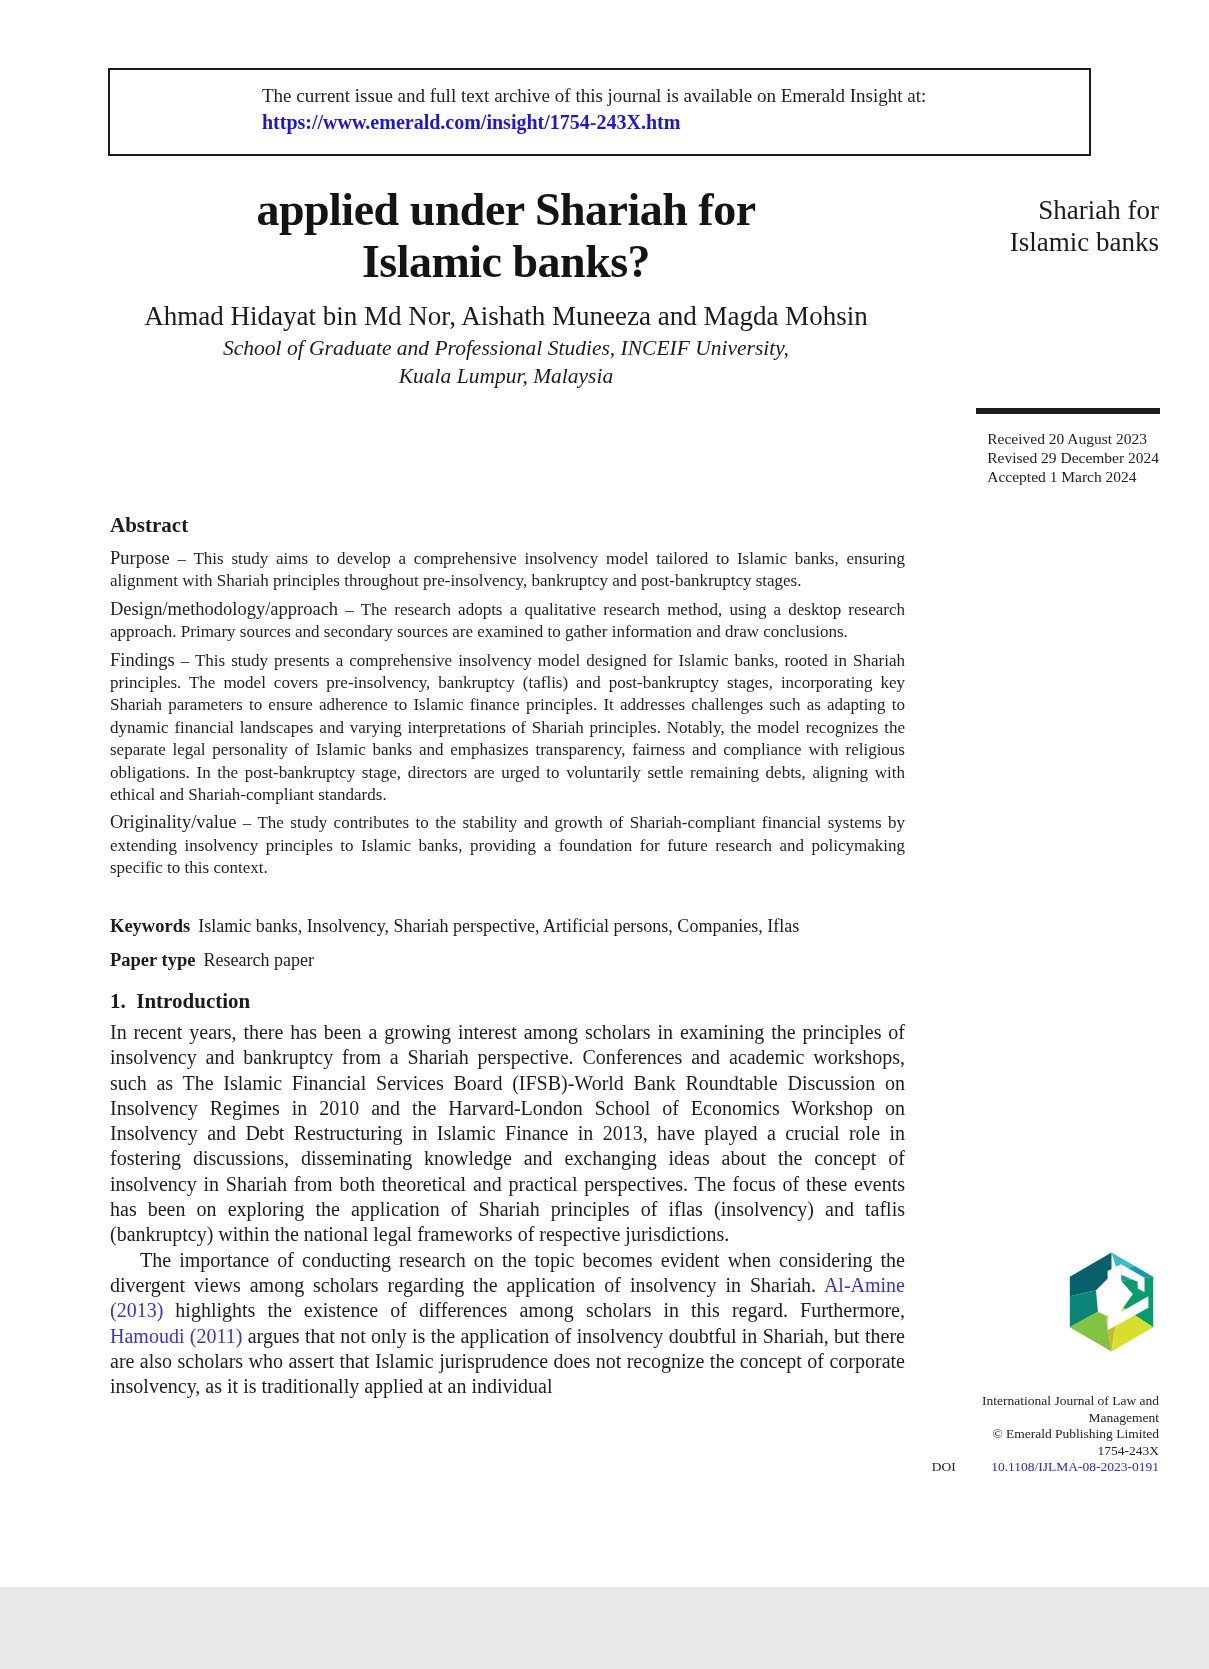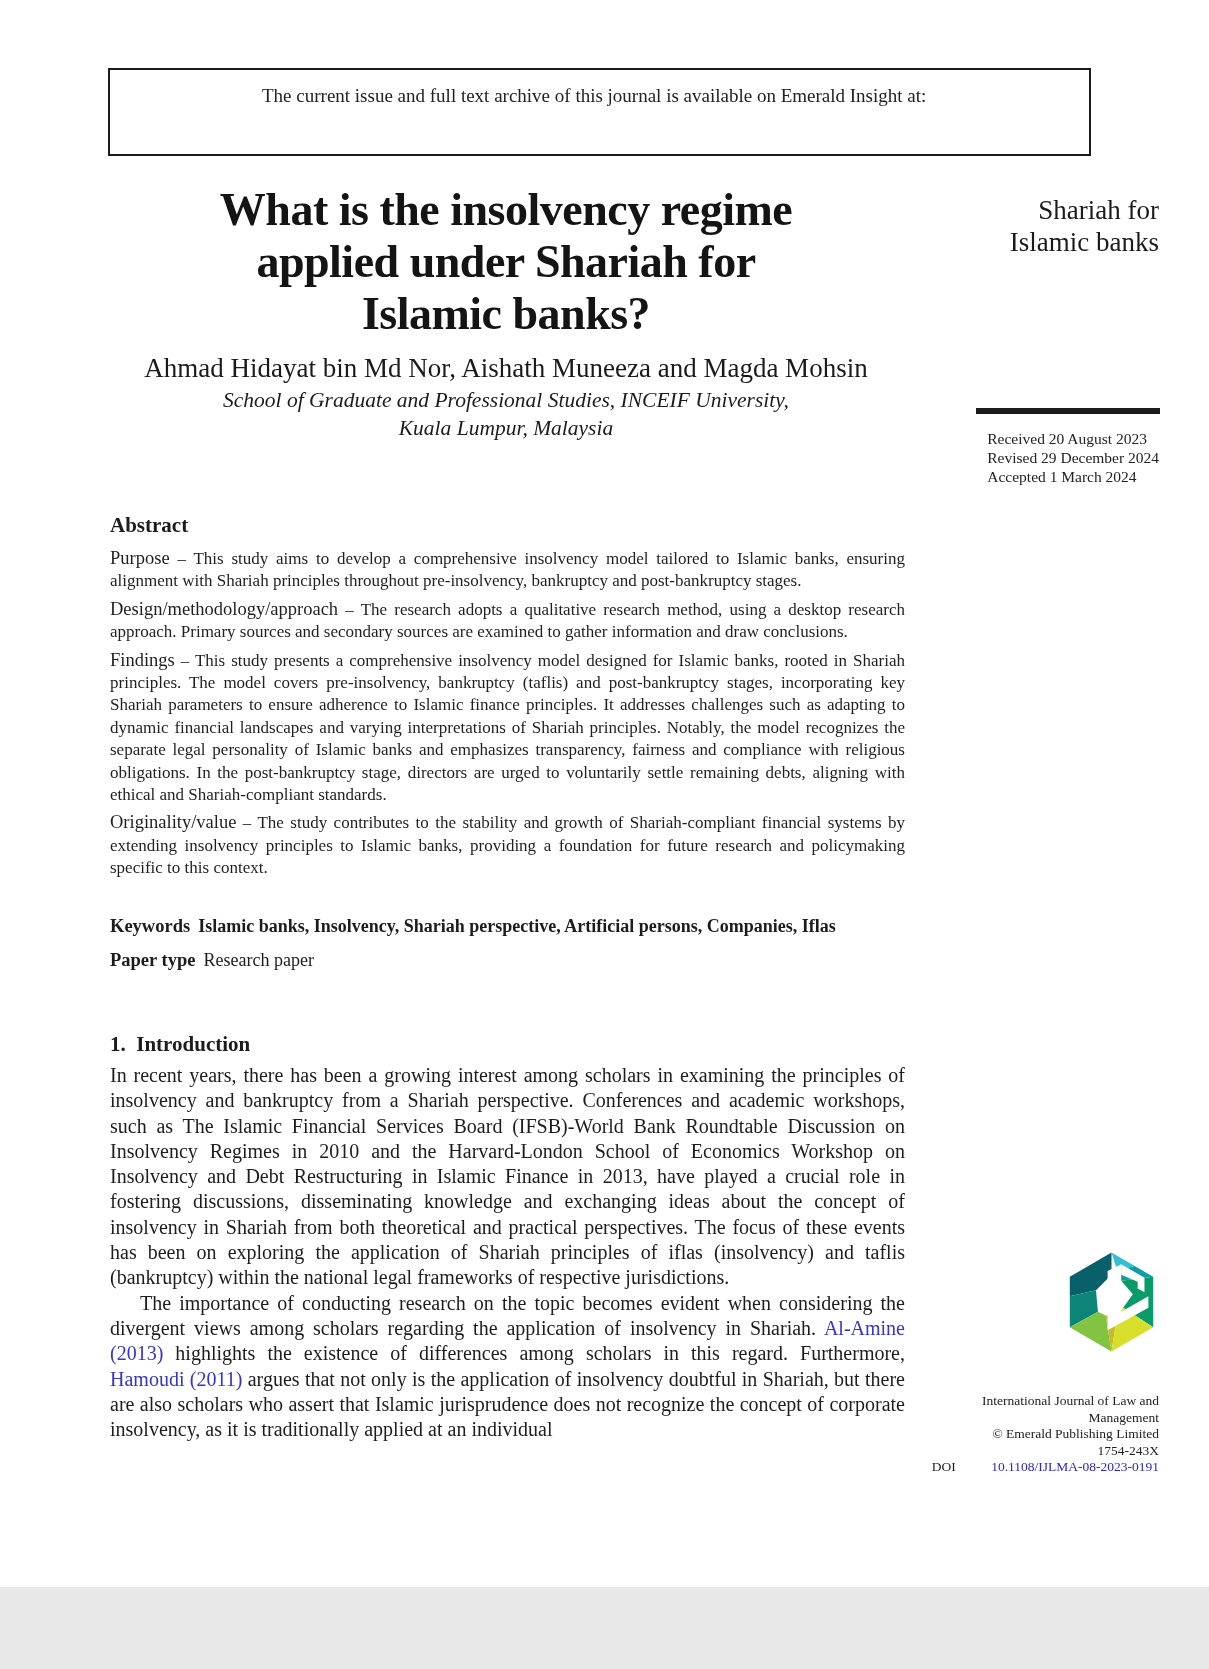--- a/index.html
+++ b/index.html
@@ -27,53 +27,53 @@
   .running-head { position:absolute; right:50px; top:194px; text-align:right;
     font-size:27px; line-height:32px; color:#1b1b1b; }
   .side-rule { position:absolute; right:49px; top:408px; width:184px; height:6px; background:#1c1c1c; }
   .dates { position:absolute; right:50px; top:429px; text-align:left;
     font-size:15.5px; line-height:19px; color:#222; }
   
   .abstract { position:absolute; left:110px; top:512px; width:795px; }
   .abs-heading { font-size:21px; font-weight:bold; line-height:26px; margin:0 0 9px 0; }
   .abs-sec { margin:0 0 5px 0; font-size:17px; line-height:22.4px; text-align:justify; color:#1f1f1f; }
   .abs-label { font-weight:normal; font-size:18.5px; }
-  .kw-line { margin-top:36px; font-size:18px;font-weight:bold; }
+  .kw-line { margin-top:36px; font-size:18px; }
   .kw-line b, .pt-line b { font-size:18.5px; }
   .kw-text, .pt-text { margin-left:8px; }
   .pt-line { margin-top:13px; font-size:18px; }
   
-  .intro { position:absolute; left:110px; top:1031px; width:795px; }
+  .intro { position:absolute; left:110px; top:988px; width:795px; }
   .intro-heading { font-size:21px; font-weight:bold; line-height:26px; margin:0 0 6px 0; white-space:pre-wrap; }
   .intro p { margin:0; font-size:20px; line-height:25.3px; text-align:justify; color:#1d1d1d; }
   .intro p.indent { text-indent:30px; }
   a.cite { color:#3434cf; text-decoration:none; }
   
   .logo { position:absolute; right:49px; top:1251px; width:97px; height:102px; }
   .journal-info { position:absolute; right:50px; top:1393px; text-align:right;
     font-size:13.5px; line-height:16.5px; color:#222; }
   .doi-link { color:#2a28c8; text-decoration:none;margin-left:32px; }
 </style>
 </head>
 <body>
 
 <div class="page">
 
   <div class="header-box">
     <div class="hb-note">The current issue and full text archive of this journal is available on Emerald Insight at:</div>
+    <a class="hb-link" href="#">https://www.emerald.com/insight/1754-243X.htm</a>
   </div>
 
   <div class="running-head" id="running-head">
       <div>Shariah for</div>
       <div>Islamic banks</div>
     </div>
 
   <div class="title-block">
     <div id="title-lines">
-        <div class="title-line">What is the insolvency regime</div>
         <div class="title-line">applied under Shariah for</div>
         <div class="title-line">Islamic banks?</div>
       </div>
     <div class="authors">Ahmad Hidayat bin Md Nor, Aishath Muneeza and Magda Mohsin</div>
     <div class="affil" id="affil-lines">
         <div class="affil-line">School of Graduate and Professional Studies, INCEIF University,</div>
         <div class="affil-line">Kuala Lumpur, Malaysia</div>
       </div>
   </div>
 

